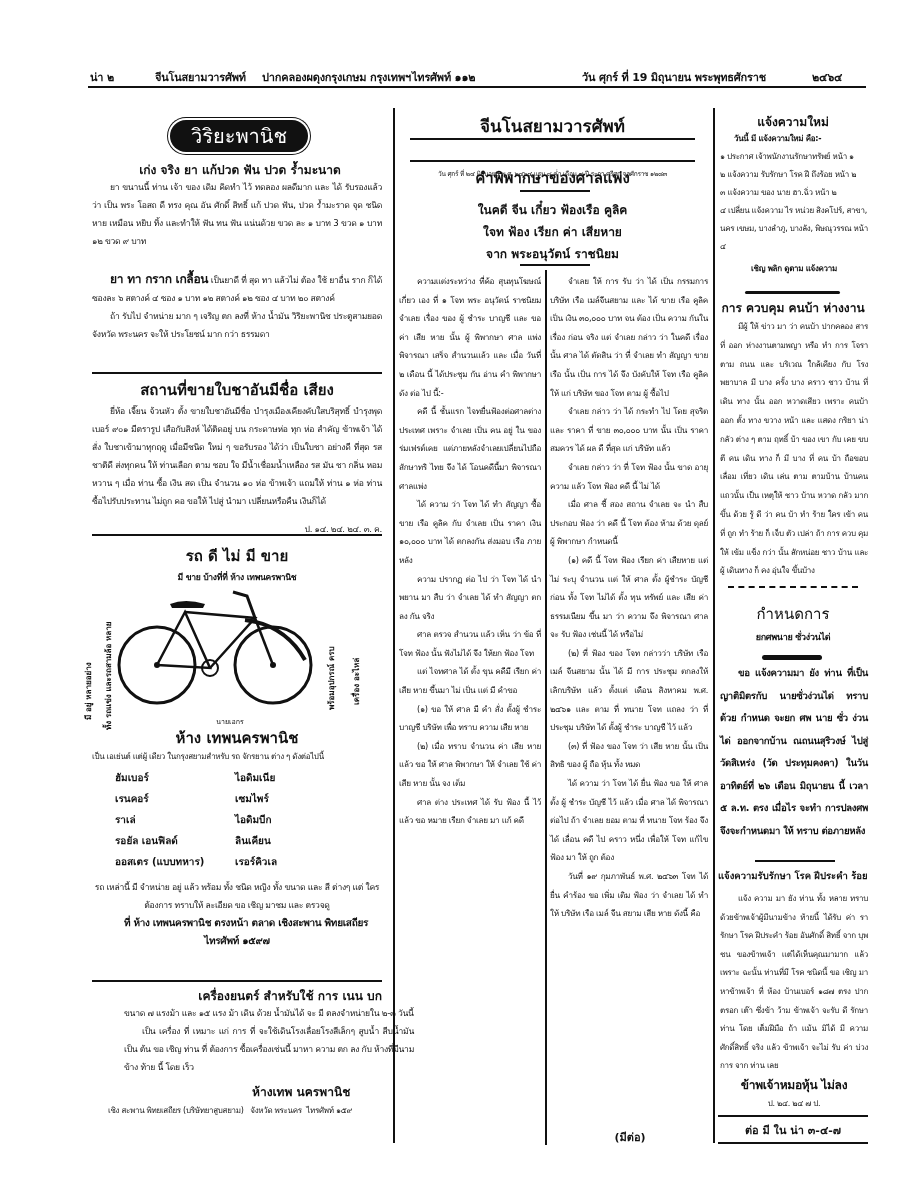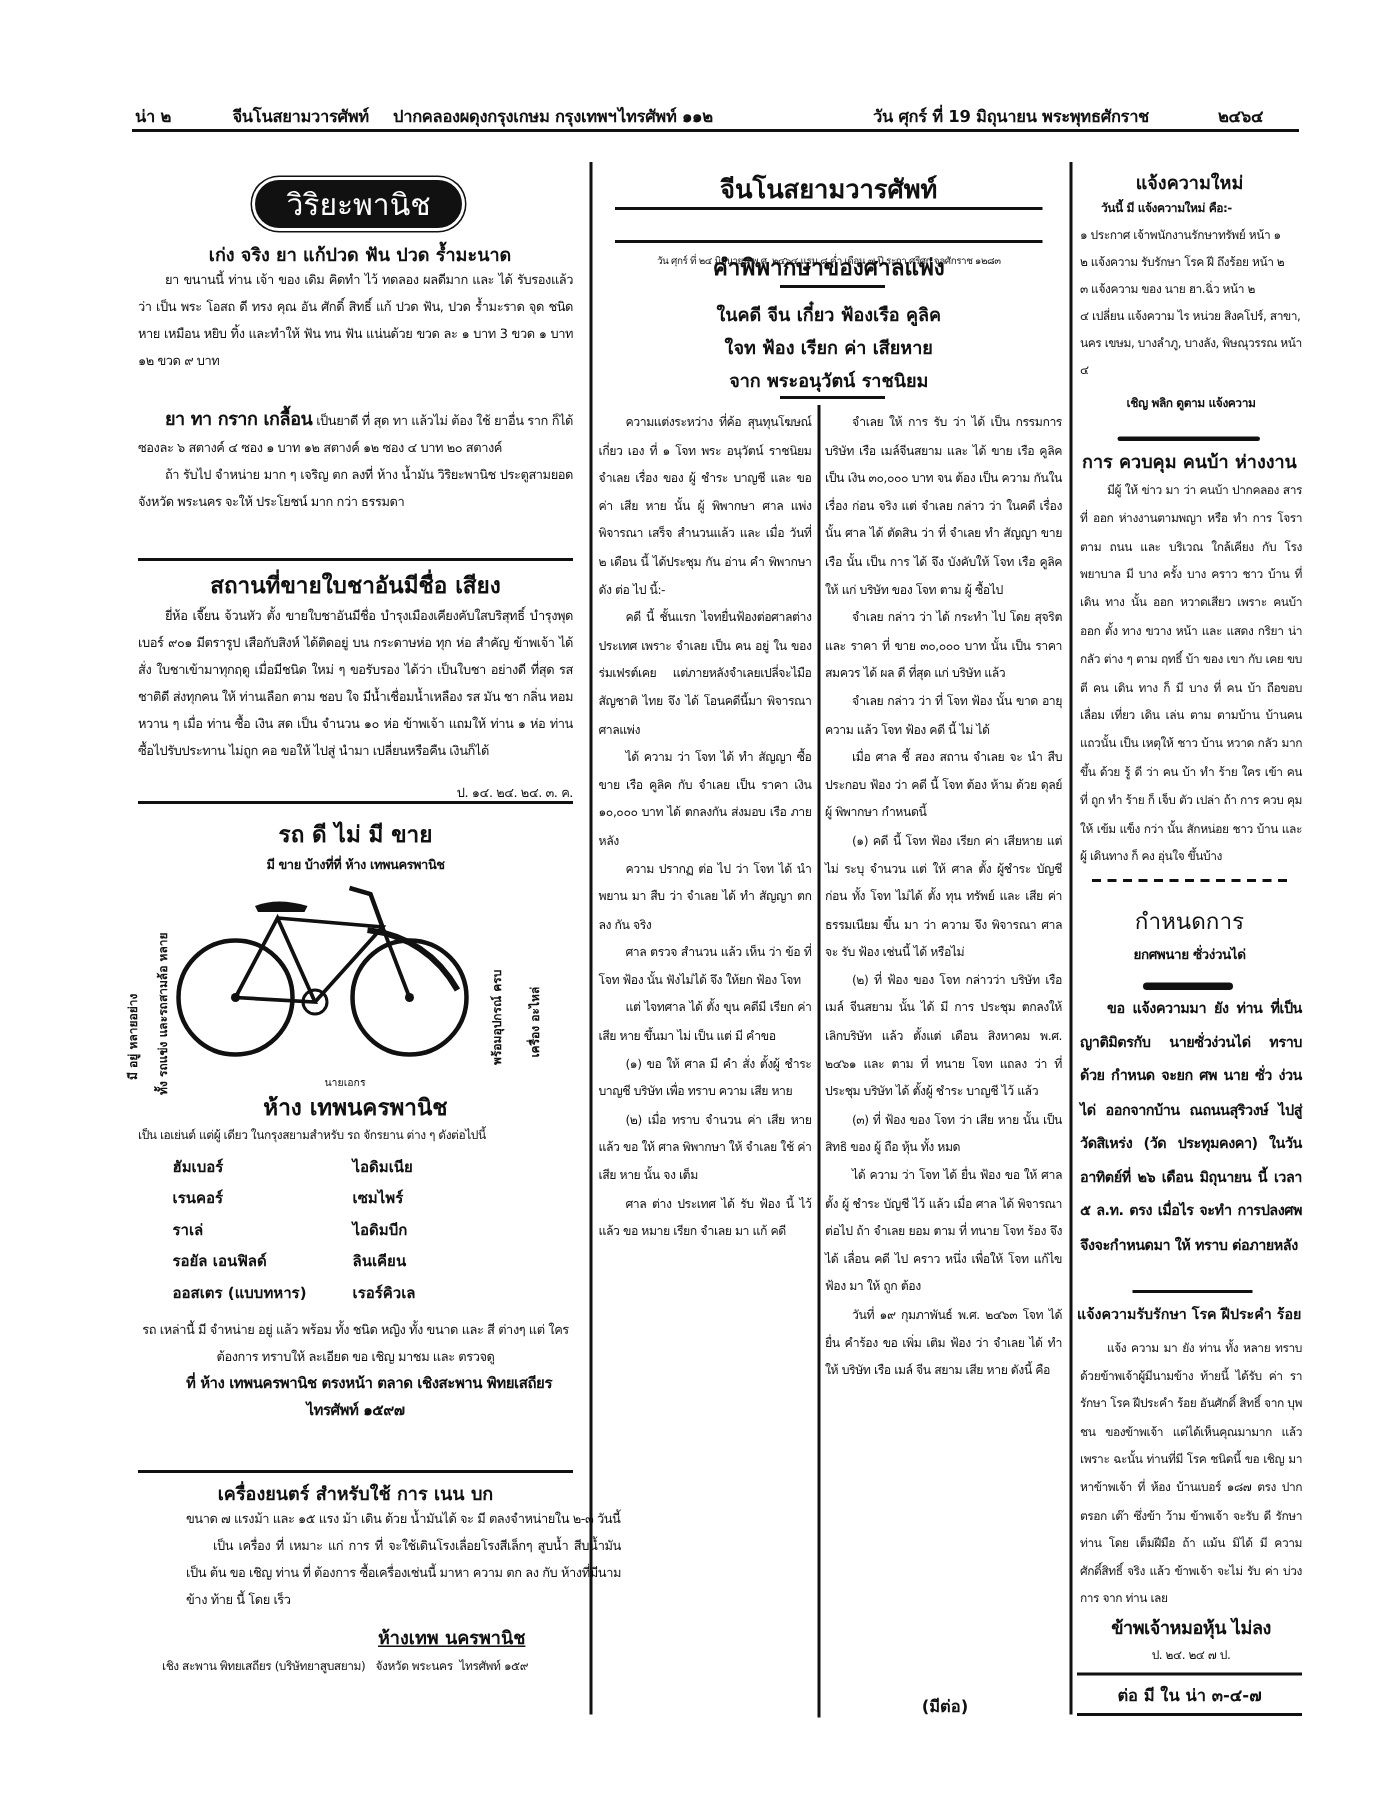--- a/index.html
+++ b/index.html
@@ -112,46 +112,46 @@
   <span>เรอร์คิวเล</span>
 </div>
 <div class="abs txt" style="left:92px; top:878px; width:290px;text-align:center;">
   <div>รถ เหล่านี้ มี จำหน่าย อยู่ แล้ว พร้อม ทั้ง ชนิด หญิง ทั้ง ขนาด และ สี ต่างๆ แต่ ใคร ต้องการ ทราบให้ ละเอียด ขอ เชิญ มาชม และ ตรวจดู</div>
   <div class="bold" style="font-size:10px; padding-left:18px;">ที่ ห้าง เทพนครพานิช ตรงหน้า ตลาด เชิงสะพาน พิทยเสถียร</div>
   <div class="bold" style="font-size:10px;">ไทรศัพท์ ๑๕๙๗</div>
 </div>
 
 <div class="hrule" style="left:92px; top:980px; width:290px;"></div>
 
-<div class="abs center heading-md" style="left:92px; top:986px; width:290px;">เครื่องยนตร์ สำหรับใช้ การ เนน บก</div>
+<div class="abs center heading-md" style="left:92px; top:986px; width:290px;text-align:right;">เครื่องยนตร์ สำหรับใช้ การ เนน บก</div>
 <div class="abs txt" style="left:92px; top:1004px; width:290px;margin-left:32px;">
   <div>ขนาด ๗ แรงม้า และ ๑๕ แรง ม้า เดิน ด้วย น้ำมันได้ จะ มี ตลงจำหน่ายใน ๒-๓ วันนี้</div>
   <p>เป็น เครื่อง ที่ เหมาะ แก่ การ ที่ จะใช้เดินโรงเลื่อยโรงสีเล็กๆ สูบน้ำ สีบน้ำมัน เป็น ต้น ขอ เชิญ ท่าน ที่ ต้องการ ซื้อเครื่องเช่นนี้ มาหา ความ ตก ลง กับ ห้างที่มีนาม ข้าง ท้าย นี้ โดย เร็ว</p>
 </div>
-<div class="abs heading-md" style="left:252px; top:1082px; width:130px;text-decoration:underline;">ห้างเทพ นครพานิช</div>
+<div class="abs heading-md" style="left:252px; top:1082px; width:130px;">ห้างเทพ นครพานิช</div>
 <div class="abs txt" style="left:108px; top:1102px; width:280px; font-size:8px; white-space:nowrap;">
   <span>เชิง สะพาน พิทยเสถียร (บริษัทยาสูบสยาม)</span>&nbsp;&nbsp;
   <span>จังหวัด พระนคร</span>&nbsp;
   <span>ไทรศัพท์ ๑๕๙</span>
 </div>
 
 <div class="abs paper-title" style="left:400px; top:112px; width:305px;">จีนโนสยามวารศัพท์</div>
 <div class="hrule" style="left:410px; top:138px; width:285px; height:2px;"></div>
 <div class="abs" style="left:400px; top:144px; width:305px; font-size:6.6px; font-weight:normal; white-space:nowrap; text-align:center; letter-spacing:-0.3px;margin-top:24px;">วัน ศุกร์ ที่ ๒๔ มิถุนายน พ.ศ. ๒๔๖๔ แรม ๘ ค่ำ เดือน ๗ ปี ระกา ศรีศก จุลศักราช ๑๒๘๓</div>
 <div class="hrule" style="left:410px; top:160px; width:285px; height:2px;"></div>
 <div class="abs center heading-lg" style="left:400px; top:166px; width:305px;">คำพิพากษาของศาลแพ่ง</div>
 <div class="hrule" style="left:520px; top:190px; width:70px;"></div>
 <div class="abs center heading-md" style="left:400px; top:200px; width:305px;">ในคดี จีน เกี๋ยว ฟ้องเรือ คูลิค</div>
 <div class="abs center heading-md" style="left:400px; top:222px; width:305px;">ใจท ฟ้อง เรียก ค่า เสียหาย</div>
 <div class="abs center heading-md" style="left:400px; top:244px; width:305px;">จาก พระอนุวัตน์ ราชนิยม</div>
 <div class="hrule" style="left:520px; top:264px; width:70px;"></div>
 
 <div class="abs txt" style="left:399px; top:272px; width:142px; font-size:8.2px; line-height:18.6px;">
   <p>ความแต่งระหว่าง ที่ค้อ สุนทุนโฆษณ์เกี่ยว เอง ที่ ๑ โจท พระ อนุวัตน์ ราชนิยม จำเลย เรื่อง ของ ผู้ ชำระ บาญชี และ ขอ ค่า เสีย หาย นั้น ผู้ พิพากษา ศาล แพ่ง พิจารณา เสร็จ สำนวนแล้ว และ เมื่อ วันที่ ๒ เดือน นี้ ได้ประชุม กัน อ่าน คำ พิพากษา ดัง ต่อ ไป นี้:-</p>
-  <p>คดี นี้ ชั้นแรก ไจทยื่นฟ้องต่อศาลต่าง ประเทศ เพราะ จำเลย เป็น คน อยู่ ใน ของ ร่มเฟรต์เคย แต่ภายหลังจำเลยเปลี่จะไมือ สัญชาติ ไทย จึง ได้ โอนคดีนี้มา พิจารณาศาลแพ่ง</p>
+  <p>คดี นี้ ชั้นแรก ไจทยื่นฟ้องต่อศาลต่าง ประเทศ เพราะ จำเลย เป็น คน อยู่ ใน ของ ร่มเฟรต์เคย แต่ภายหลังจำเลยเปลี่ยนไปถือ สักษาทริ ไทย จึง ได้ โอนคดีนี้มา พิจารณาศาลแพ่ง</p>
   <p>ได้ ความ ว่า โจท ได้ ทำ สัญญา ซื้อ ขาย เรือ คูลิค กับ จำเลย เป็น ราคา เงิน ๑๐,๐๐๐ บาท ได้ ตกลงกัน ส่งมอบ เรือ ภาย หลัง</p>
   <p>ความ ปรากฏ ต่อ ไป ว่า โจท ได้ นำ พยาน มา สืบ ว่า จำเลย ได้ ทำ สัญญา ตก ลง กัน จริง</p>
   <p>ศาล ตรวจ สำนวน แล้ว เห็น ว่า ข้อ ที่ โจท ฟ้อง นั้น ฟังไม่ได้ จึง ให้ยก ฟ้อง โจท</p>
   <p>แต่ ไจทศาล ได้ ตั้ง ขุน คดีมี เรียก ค่า เสีย หาย ขึ้นมา ไม่ เป็น แต่ มี คำขอ</p>
   <p>(๑) ขอ ให้ ศาล มี คำ สั่ง ตั้งผู้ ชำระ บาญชี บริษัท เพื่อ ทราบ ความ เสีย หาย</p>
   <p>(๒) เมื่อ ทราบ จำนวน ค่า เสีย หาย แล้ว ขอ ให้ ศาล พิพากษา ให้ จำเลย ใช้ ค่า เสีย หาย นั้น จง เต็ม</p>
   <p>ศาล ต่าง ประเทศ ได้ รับ ฟ้อง นี้ ไว้ แล้ว ขอ หมาย เรียก จำเลย มา แก้ คดี</p>
 </div>
 
 <div class="abs txt" style="left:550px; top:272px; width:158px; font-size:8.2px; line-height:18.6px;">

